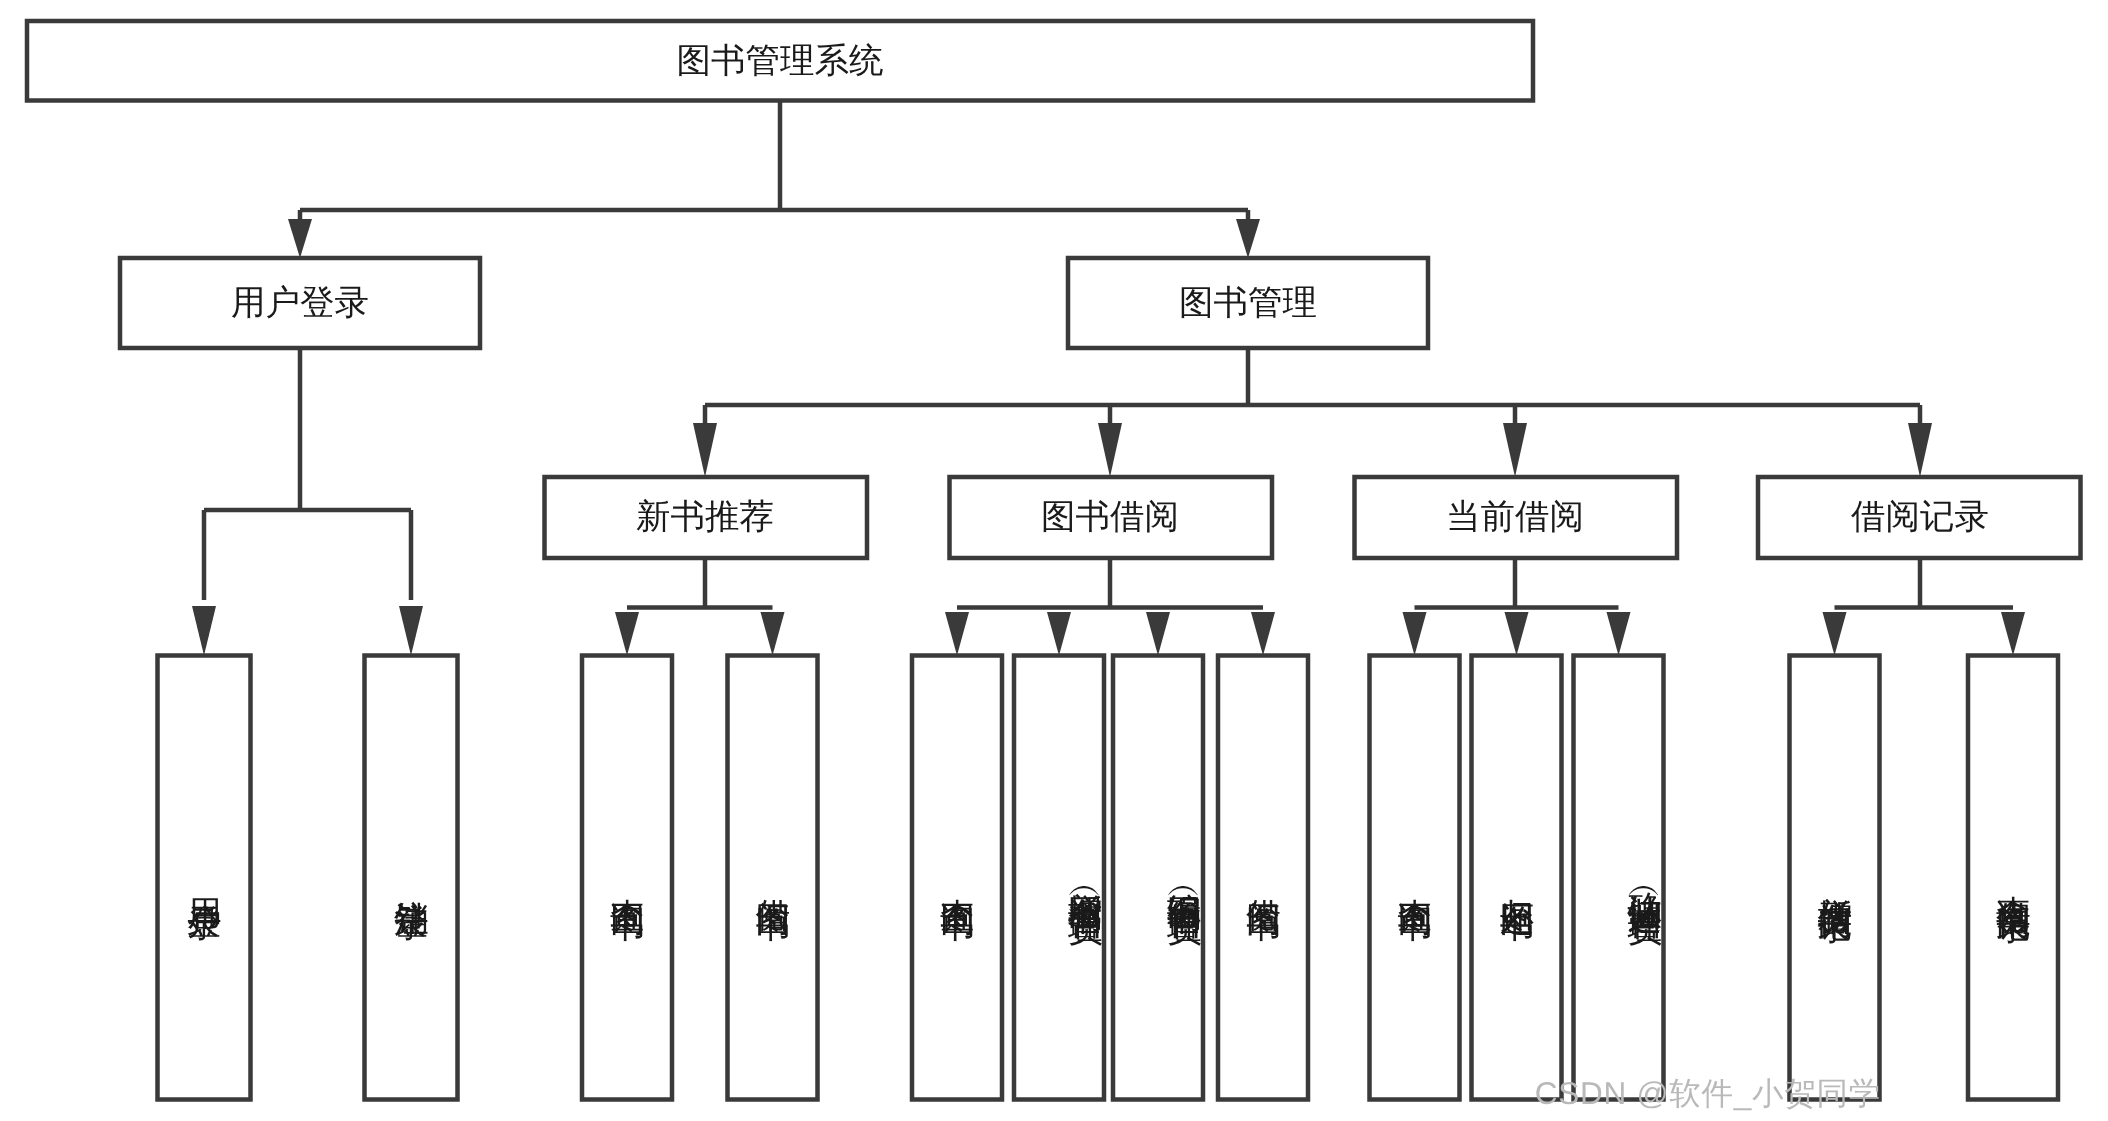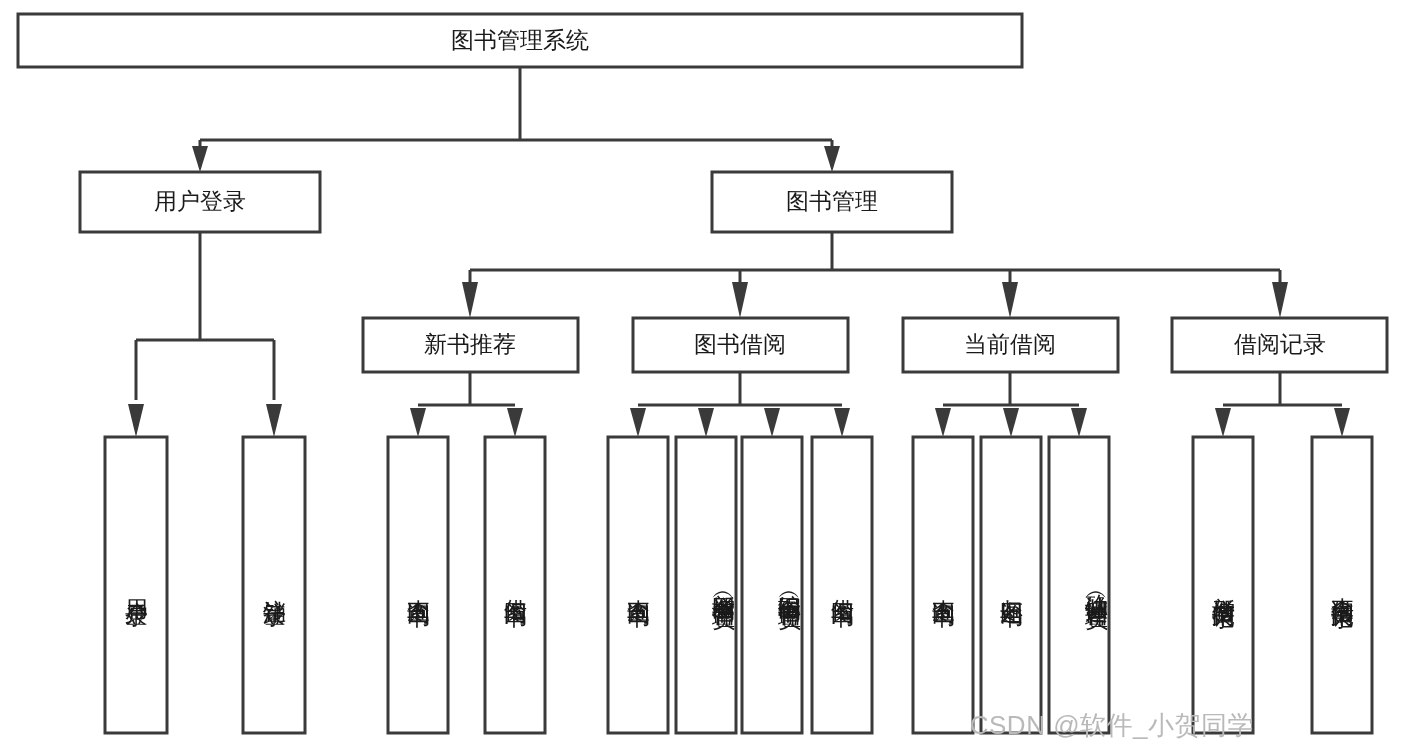--- a/index.html
+++ b/index.html
@@ -62,21 +62,21 @@
     justify-content: center;
     text-align: center;
     white-space: nowrap;
     pointer-events: none;
   }
   .watermark {
     position: absolute;
     right: 8px;
     bottom: 4px;
     font-family: "Liberation Sans", "DejaVu Sans", sans-serif;
-    font-size: 26px;
+    font-size: 21px;
     color: #b9b9b9;
     white-space: nowrap;
     letter-spacing: 0.5px;
   }
 </style>
 </head>
 <body>
 
 <div id="diagram-root">
 

